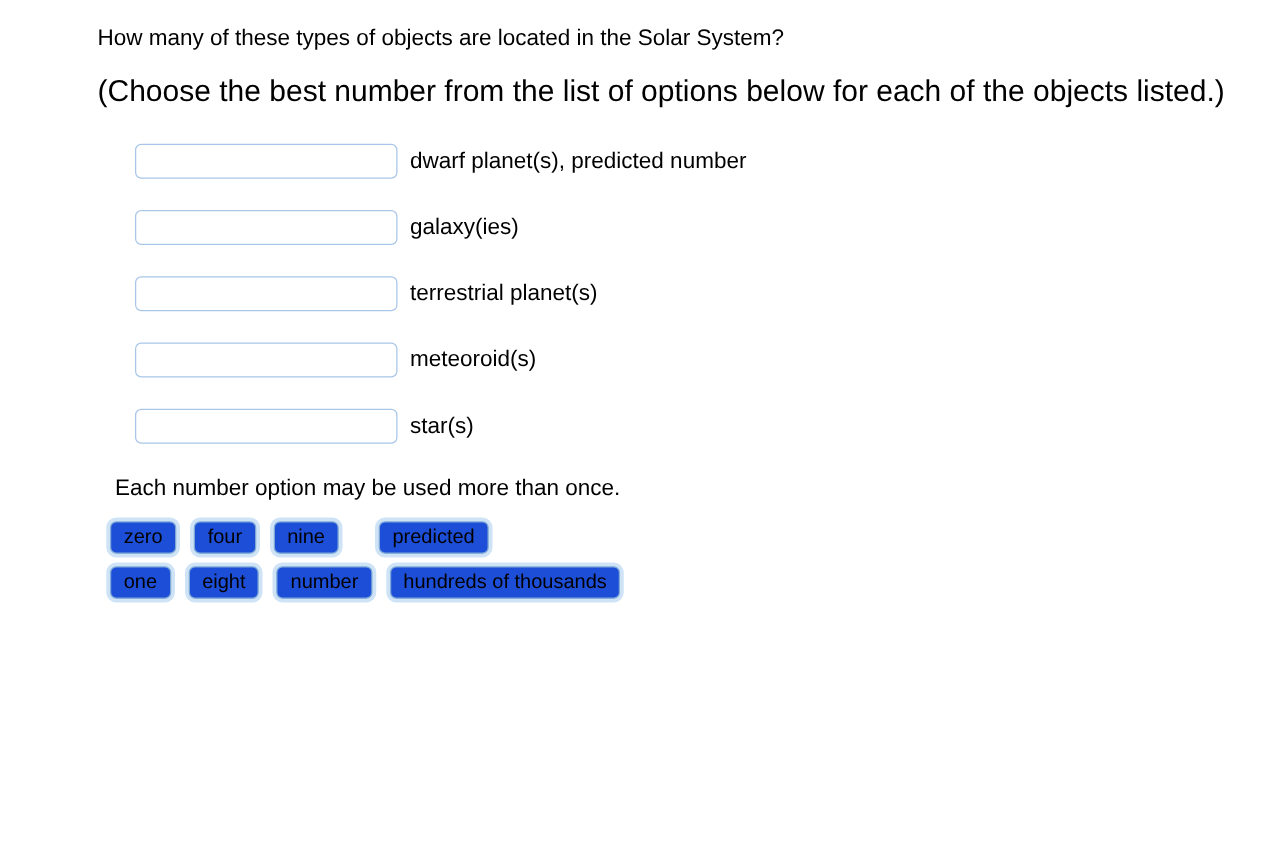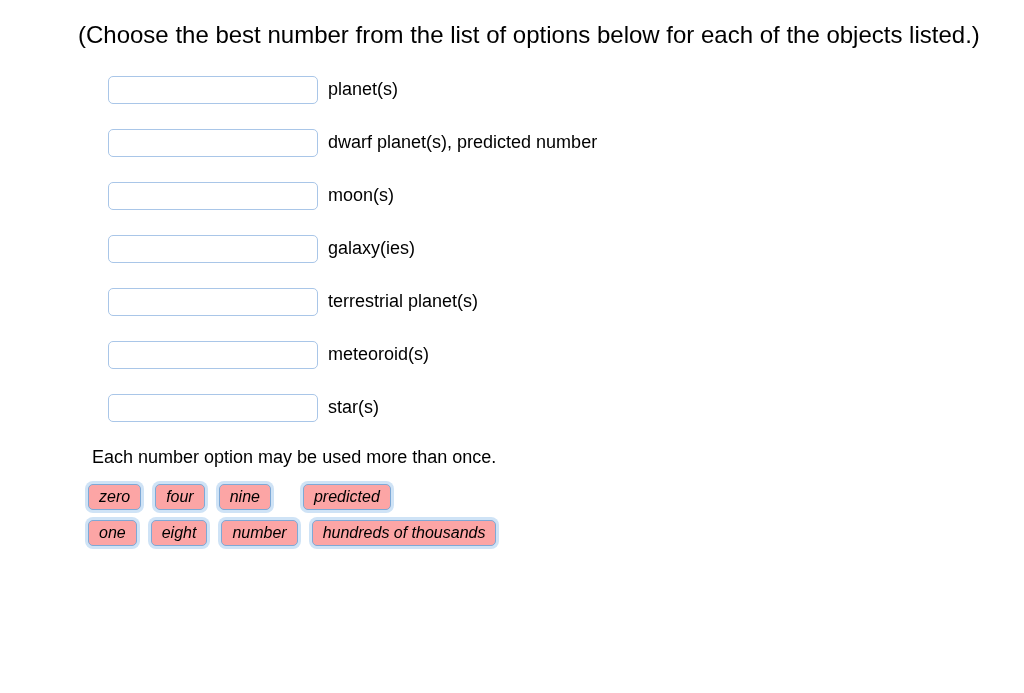--- a/index.html
+++ b/index.html
@@ -62,48 +62,40 @@
     margin-bottom: 10px;
   }
   .token {
     display: inline-flex;
     align-items: center;
     justify-content: center;
     height: 26px;
     padding: 0 10px;
     border: 1px solid #7ea9d6;
     border-radius: 5px;
-    background: #fca5a5;
+    background: #1d4ed8;
     box-shadow: 0 0 0 3px #cfe3f6;
     font-size: 16px;
     color: #000000;
     cursor: move;
     box-sizing: border-box;
-    font-style: italic;
   }
 </style>
 </head>
 <body>
 
 <div class="container">
 
+  <p class="question-line">How many of these types of objects are located in the Solar System?</p>
   <p class="instruction-line">(Choose the best number from the list of options below for each of the objects listed.)</p>
 
   <div class="items">
     <div class="item-row">
       <div class="drop-slot"></div>
-      <span class="item-label">planet(s)</span>
-    </div>
-    <div class="item-row">
-      <div class="drop-slot"></div>
       <span class="item-label">dwarf planet(s), predicted number</span>
-    </div>
-    <div class="item-row">
-      <div class="drop-slot"></div>
-      <span class="item-label">moon(s)</span>
     </div>
     <div class="item-row">
       <div class="drop-slot"></div>
       <span class="item-label">galaxy(ies)</span>
     </div>
     <div class="item-row">
       <div class="drop-slot"></div>
       <span class="item-label">terrestrial planet(s)</span>
     </div>
     <div class="item-row">

